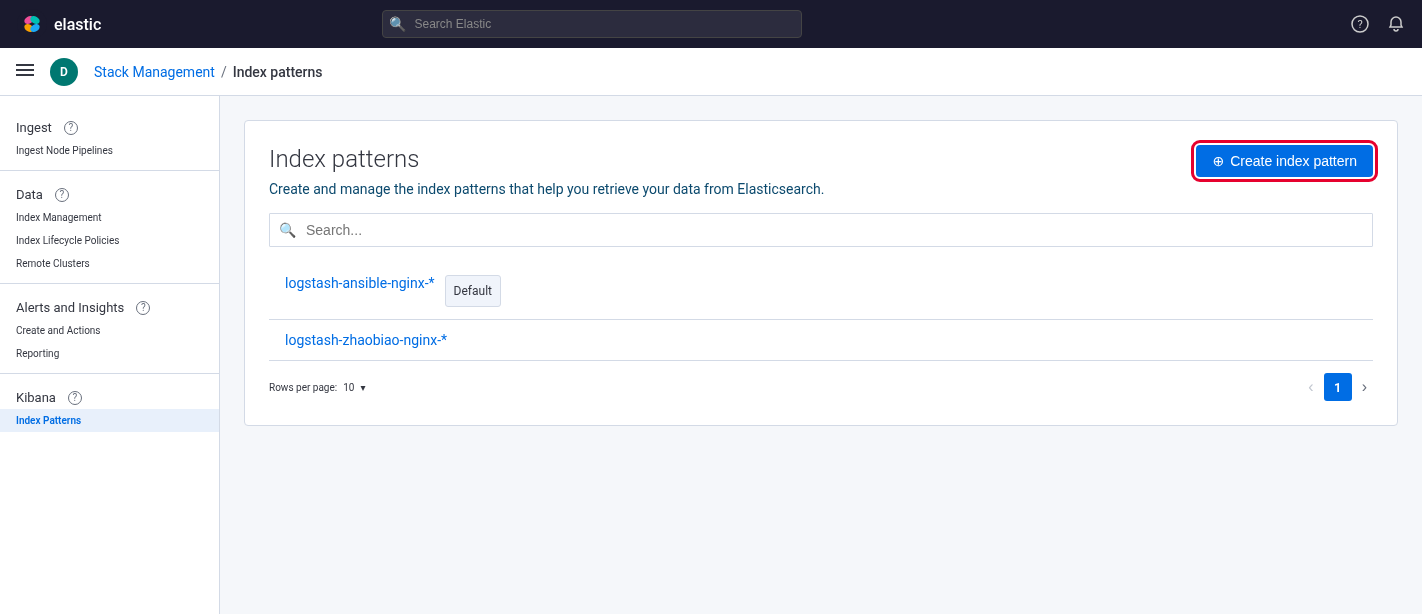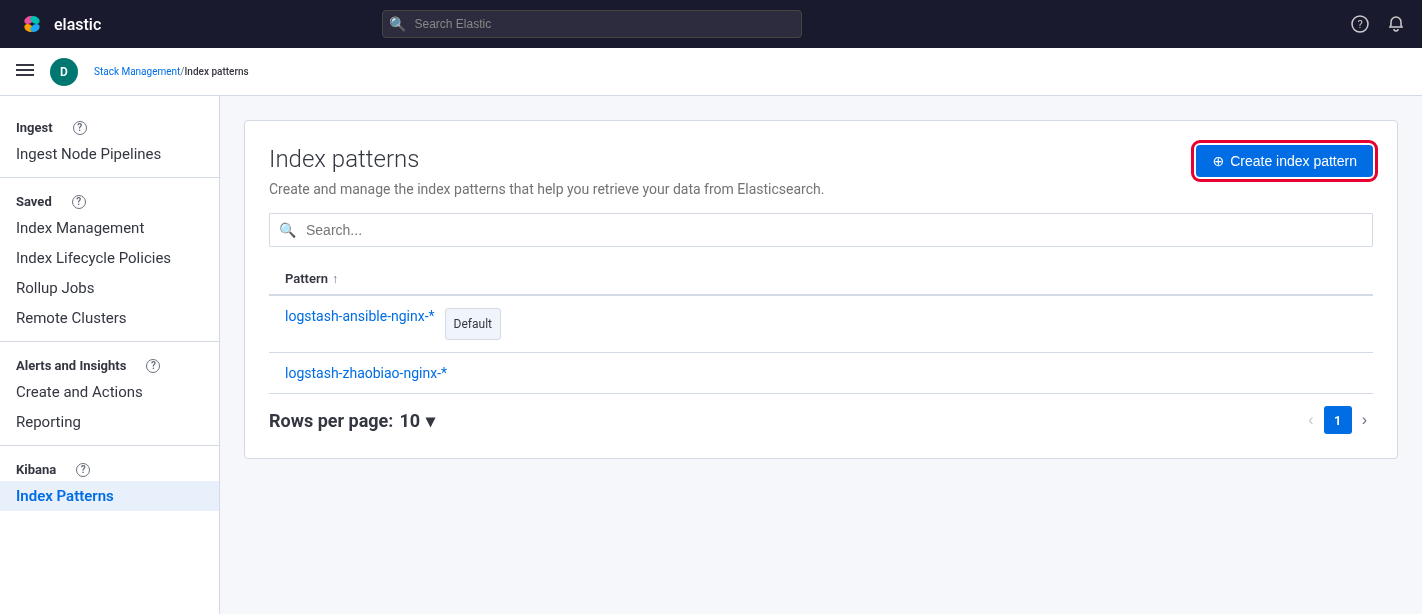--- a/index.html
+++ b/index.html
@@ -85,21 +85,22 @@
       align-items: center;
       justify-content: center;
       color: white;
       font-size: 12px;
       font-weight: 600;
       margin-right: 8px;
     }
     .breadcrumb {
       display: flex;
       align-items: center;
-      font-size: 10px;
+      gap: 6px;
+      font-size: 14px;
     }
     .breadcrumb a {
       color: #006de4;
       text-decoration: none;
     }
     .breadcrumb .separator { color: #69707d; }
     .breadcrumb .current { color: #343741; font-weight: 500; }
 
     
     .main-layout {
@@ -112,42 +113,42 @@
       width: 220px;
       background: white;
       border-right: 1px solid #d3dae6;
       overflow-y: auto;
       padding: 16px 0;
       flex-shrink: 0;
     }
     .sidebar-section-title {
       padding: 8px 16px 4px;
       font-size: 13px;
-      font-weight: 700;
-      color: #343741;
-      display: flex;
-      align-items: center;
-      gap: 20px;
+      font-weight: 400;
+      color: #343741;
+      display: flex;
+      align-items: center;
+      gap: 12px;
       text-transform: none;
     }
     .sidebar-section-title .help-icon {
       width: 14px;
       height: 14px;
       border: 1px solid #69707d;
       border-radius: 50%;
       display: flex;
       align-items: center;
       justify-content: center;
       font-size: 10px;
       color: #69707d;
       cursor: pointer;
     }
     .sidebar-item {
       padding: 6px 16px;
-      font-size: 15px;
+      font-size: 10px;
       color: #343741;
       cursor: pointer;
       display: block;
       text-decoration: none;
     }
     .sidebar-item.active {
       color: #006de4;
       font-weight: 600;
       background: #e8f0fb;
     }
@@ -176,21 +177,21 @@
       justify-content: space-between;
       margin-bottom: 16px;
     }
     .page-title {
       font-size: 24px;
       font-weight: 300;
       color: #343741;
       margin-bottom: 8px;
     }
     .page-desc {
-      color: #737373;
+      color: #0c4a6e;
       font-size: 14px;
     }
     .create-btn {
       background: #006de4;
       color: white;
       border: none;
       border-radius: 4px;
       padding: 8px 16px;
       font-size: 14px;
       cursor: pointer;
@@ -267,24 +268,23 @@
     .pagination {
       display: flex;
       align-items: center;
       justify-content: space-between;
       padding: 12px 0 0;
     }
     .rows-per-page {
       display: flex;
       align-items: flex-start;
       gap: 6px;
-      font-size: 18px;
-      color: #343741;
-      cursor: pointer;
-      font-weight: bold;
+      font-size: 10px;
+      color: #343741;
+      cursor: pointer;
     }
     .page-controls {
       display: flex;
       align-items: center;
       gap: 4px;
     }
     .page-btn {
       background: none;
       border: none;
       cursor: pointer;
@@ -369,26 +369,25 @@
 
     <div class="sidebar-section-title">
       <span>Ingest</span>
       <div class="help-icon">?</div>
     </div>
     <a class="sidebar-item">Ingest Node Pipelines</a>
 
     <div class="sidebar-divider"></div>
 
     <div class="sidebar-section-title">
-      <span>Saved</span>
+      <span>Data</span>
       <div class="help-icon">?</div>
     </div>
     <a class="sidebar-item">Index Management</a>
     <a class="sidebar-item">Index Lifecycle Policies</a>
-    <a class="sidebar-item">Rollup Jobs</a>
     <a class="sidebar-item">Remote Clusters</a>
 
     <div class="sidebar-divider"></div>
 
     <div class="sidebar-section-title">
       <span>Alerts and Insights</span>
       <div class="help-icon">?</div>
     </div>
     <a class="sidebar-item">Create and Actions</a>
     <a class="sidebar-item">Reporting</a>
@@ -413,26 +412,20 @@
           <span>⊕</span>
           <span>Create index pattern</span>
         </button>
       </div>
 
       <div class="search-container">
         <span class="search-icon">🔍</span>
         <input type="text" placeholder="Search..." style="">
       </div>
 
-      <div class="table-header">
-        <div class="col-pattern">
-          <span>Pattern</span>
-          <span class="sort-icon">↑</span>
-        </div>
-      </div>
 
       <div class="table-row">
         <a class="pattern-link" href="#">logstash-ansible-nginx-*</a>
         <span class="default-badge">Default</span>
       </div>
 
       <div class="table-row">
         <a class="pattern-link" href="#">logstash-zhaobiao-nginx-*</a>
       </div>
 

